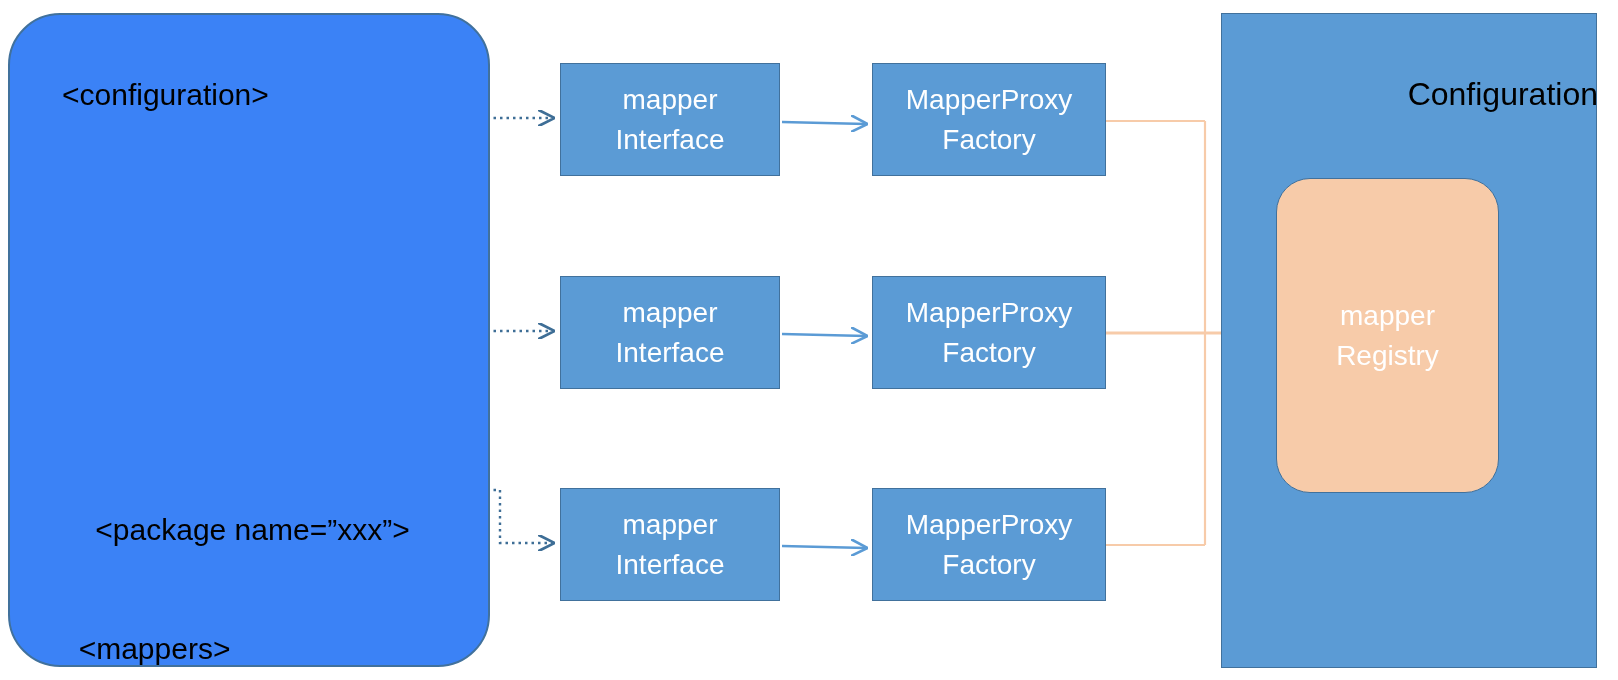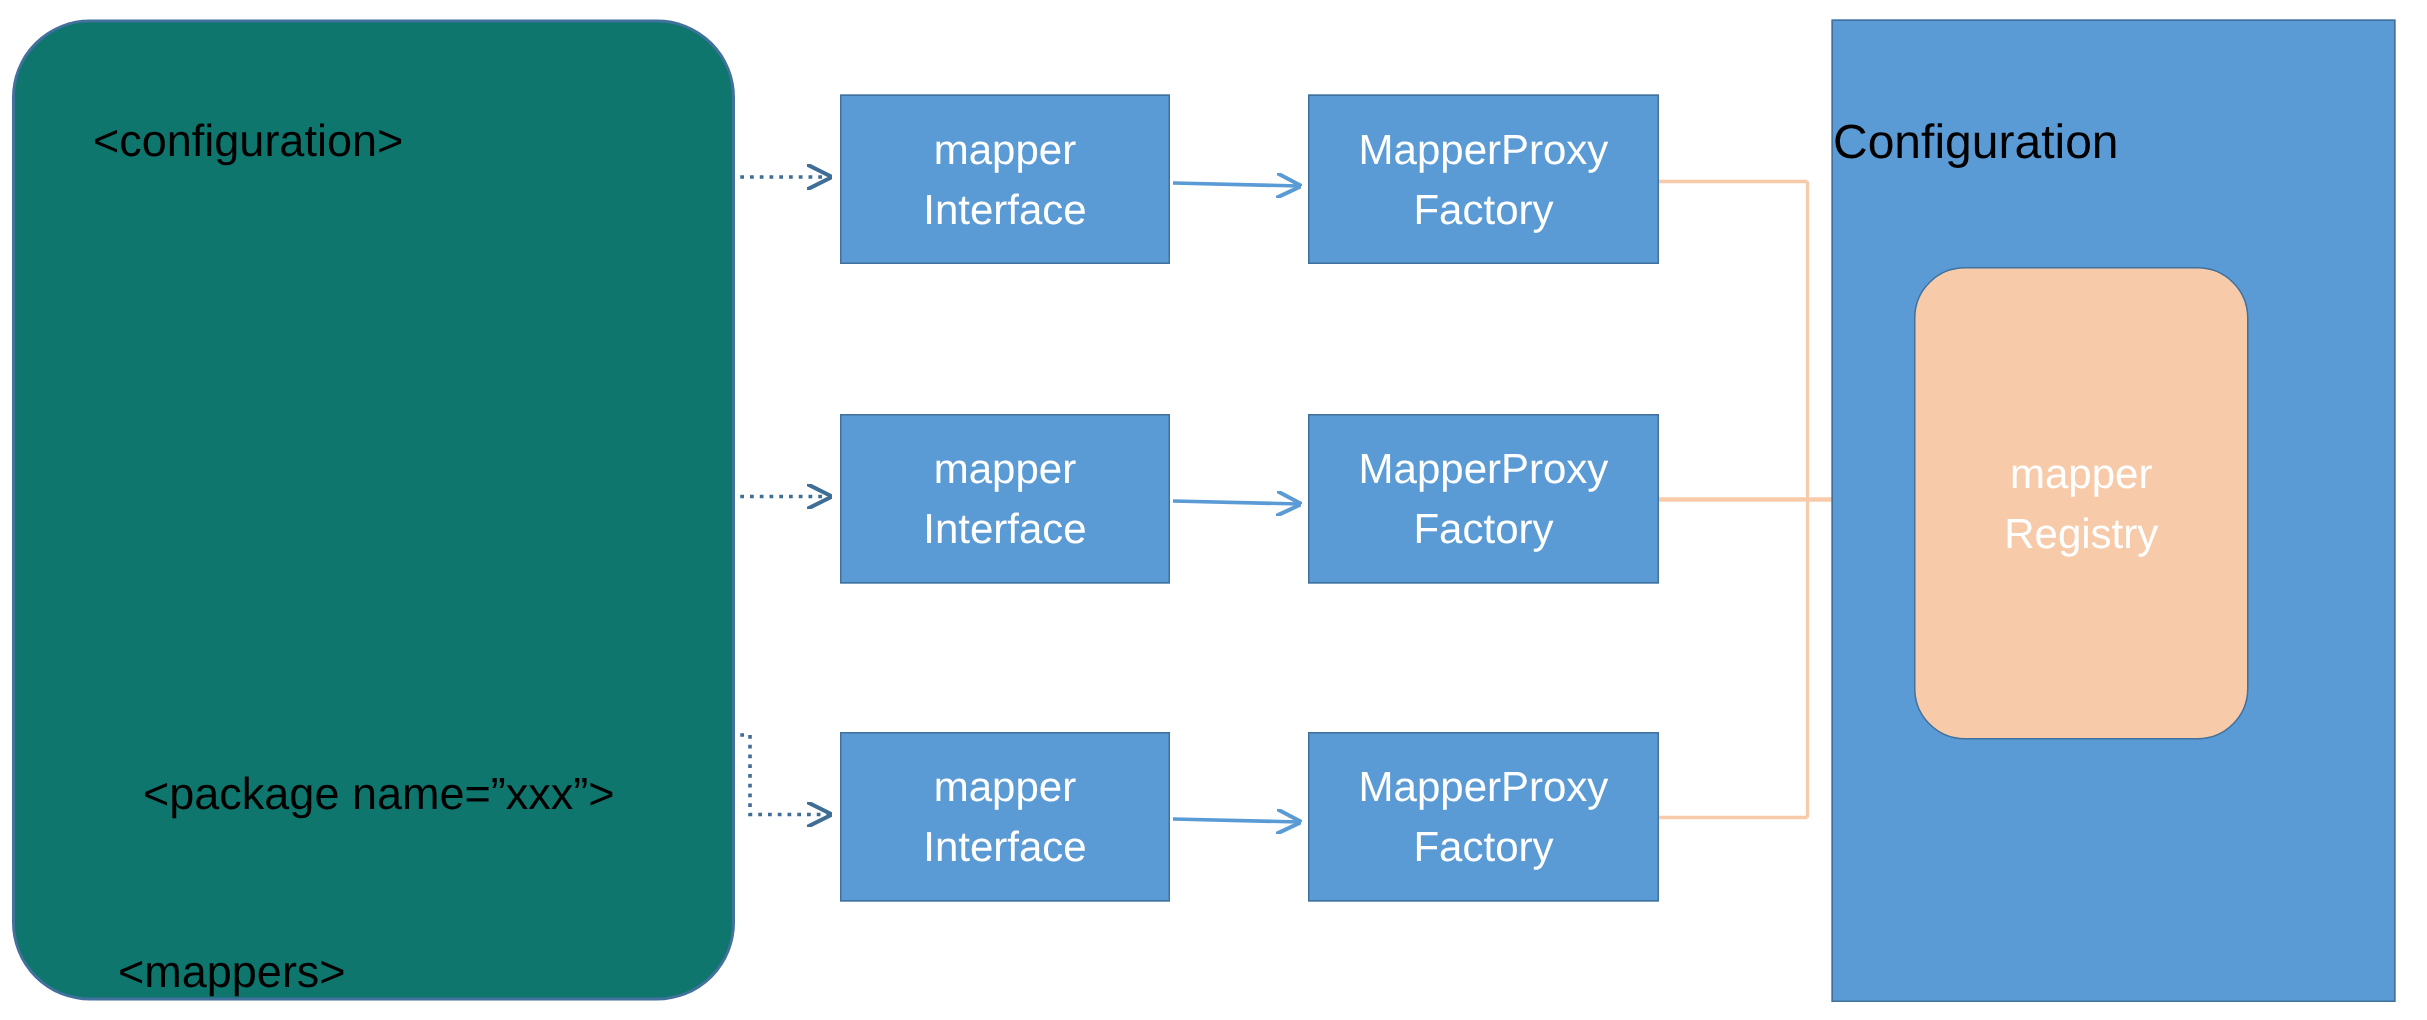--- a/index.html
+++ b/index.html
@@ -27,21 +27,21 @@
     pointer-events: none;
   }
 
   
   .config-panel {
     position: absolute;
     left: 8px;
     top: 13px;
     width: 482px;
     height: 654px;
-    background: #0f766e;
+    background: #3b82f6;
     border: 2px solid #41719C;
     border-radius: 52px;
     box-sizing: border-box;
   }
   .xml-top {
     position: absolute;
     left: 52px;
     top: 60px;
     font-size: 30px;
     color: #000000;
@@ -91,21 +91,21 @@
     height: 655px;
     background: #5B9BD5;
     border: 1px solid #41719C;
     box-sizing: border-box;
   }
   .right-panel-title {
     position: absolute;
     left: 0;
     top: 62px;
     width: 376px;
-    text-align: left;
+    text-align: right;
     font-size: 32px;
     color: #000000;
   }
   .registry-box {
     position: absolute;
     left: 54px;
     top: 164px;
     width: 223px;
     height: 315px;
     background: #F7CBA9;

